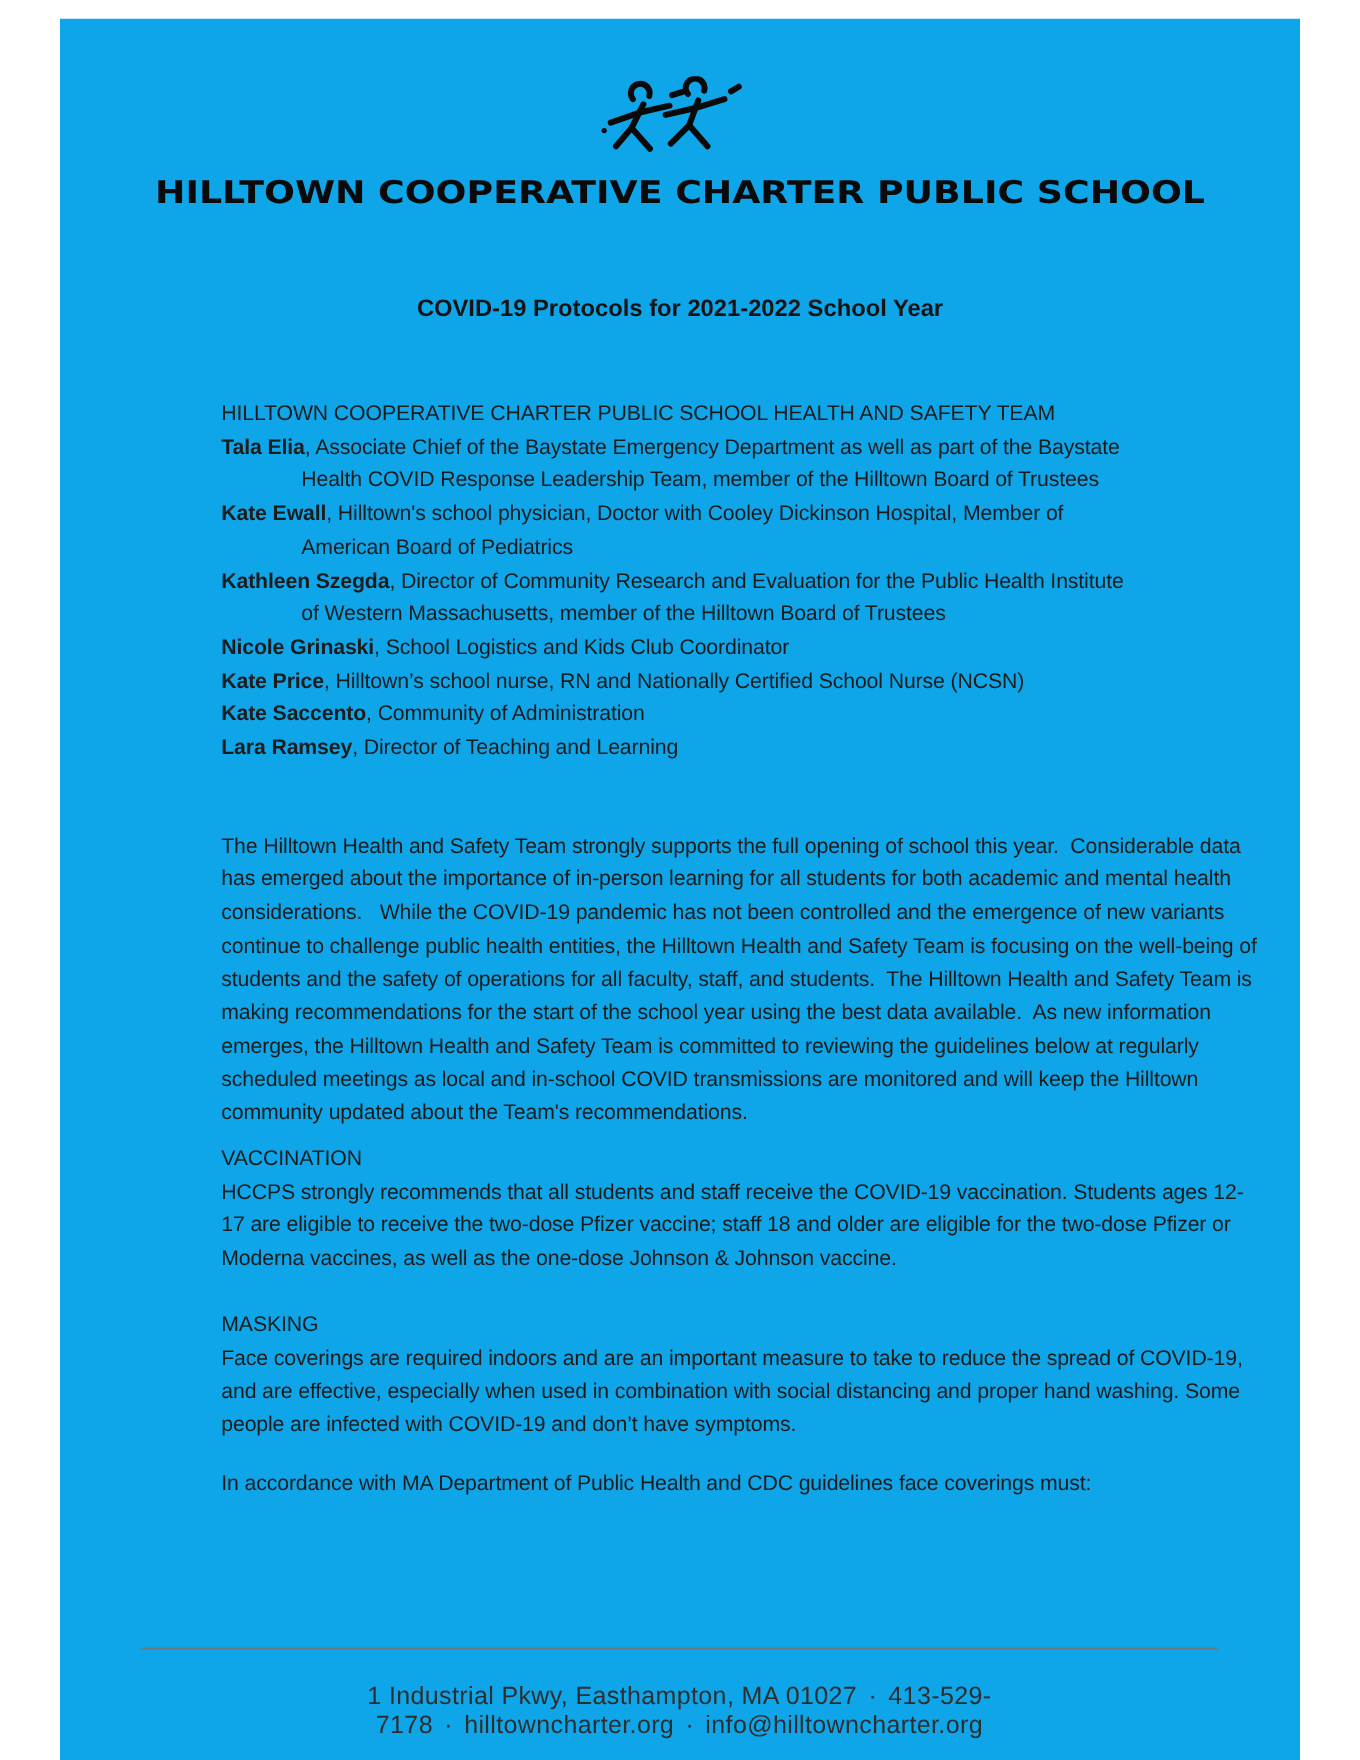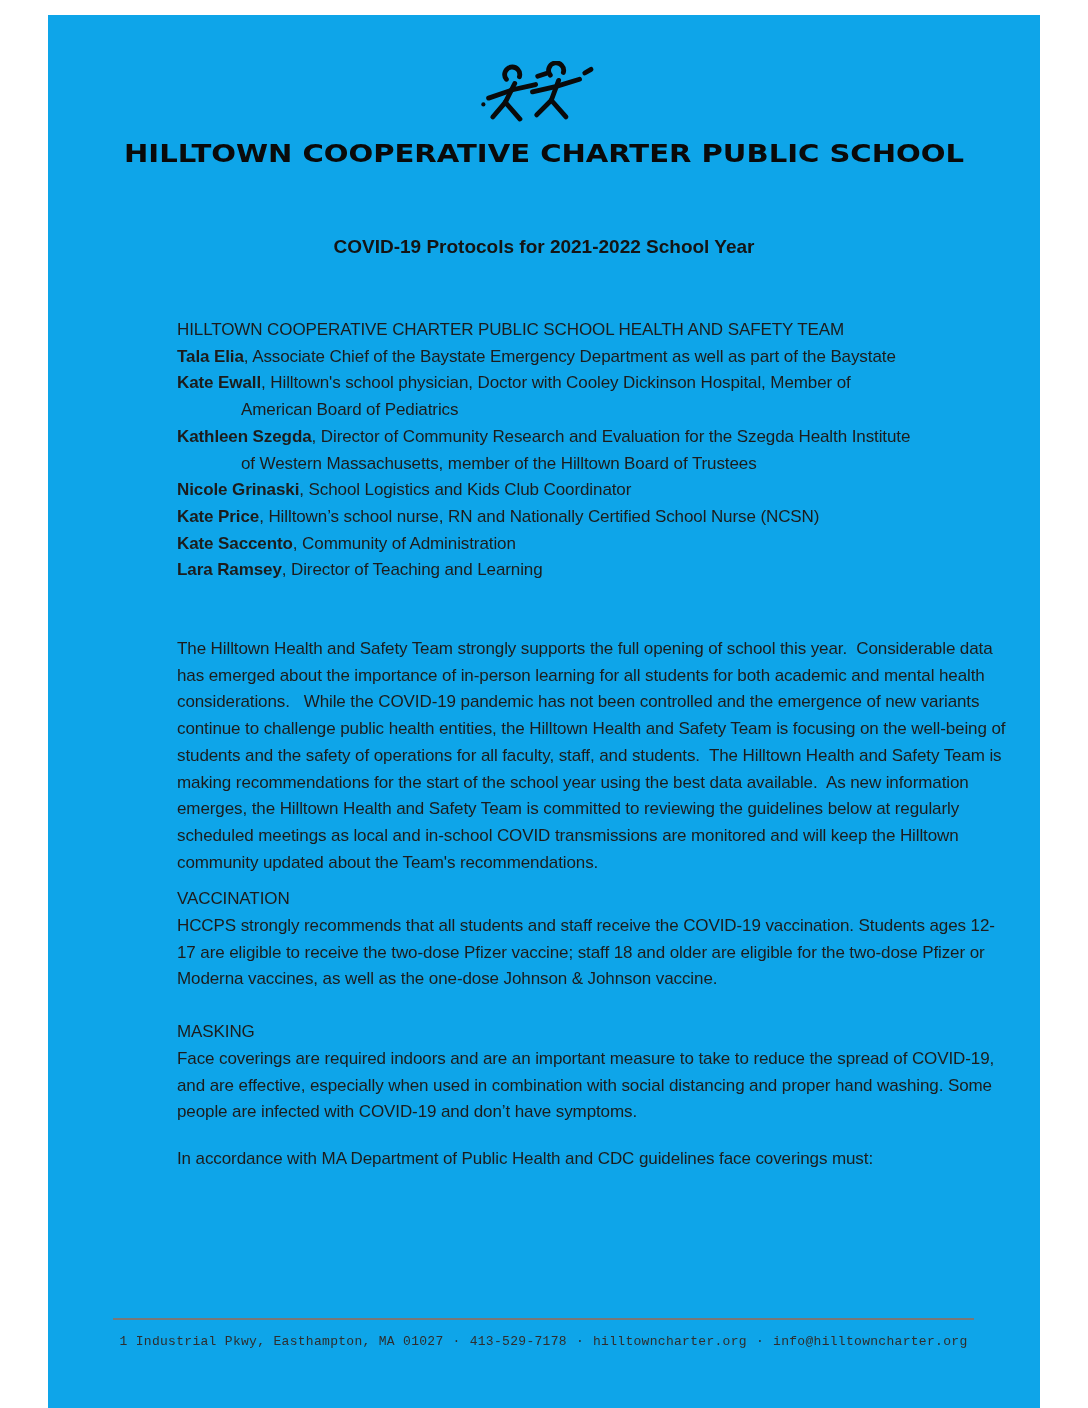--- a/index.html
+++ b/index.html
@@ -56,24 +56,24 @@
   .section-heading { font-weight: normal; }
   .para { margin: 0; white-space: pre-wrap; }
   .para + .para { margin-top: 20px; }
   
   .footer {
     position: absolute;
     left: 65px;
     right: 66px;
     top: 1303px;
     border-top: 2px solid #787878;
-    padding-top: 14px;
+    padding-top: 26px;
     text-align: center;
-    font-family: Liberation Mono, monospace;
-    font-size: 13px;
+    font-family: Liberation Sans, sans-serif;
+    font-size: 20px;
     color: #2e2e2e;
     letter-spacing: 0.3px;
   }
   .footer .dot { padding: 0 9px; }
 </style>
 </head>
 <body>
 
 <div class="page">
 
@@ -101,29 +101,30 @@
 
   <div class="doc-title">COVID-19 Protocols for 2021-2022 School Year</div>
 
   <div class="content">
 
     <div class="team">
       <div class="team-heading">HILLTOWN COOPERATIVE CHARTER PUBLIC SCHOOL HEALTH AND SAFETY TEAM</div>
 
       <div>
         <span class="member-name">Tala Elia</span><span>, Associate Chief of the Baystate Emergency Department as well as part of the Baystate</span>
+        <div class="member-cont">Health COVID Response Leadership Team, member of the Hilltown Board of Trustees</div>
       </div>
 
       <div>
         <span class="member-name">Kate Ewall</span><span>, Hilltown's school physician, Doctor with Cooley Dickinson Hospital, Member of</span>
         <div class="member-cont">American Board of Pediatrics</div>
       </div>
 
       <div>
-        <span class="member-name">Kathleen Szegda</span><span>, Director of Community Research and Evaluation for the Szegda Health Institute</span>
+        <span class="member-name">Kathleen Szegda</span><span>, Director of Community Research and Evaluation for the Public Health Institute</span>
         <div class="member-cont">of Western Massachusetts, member of the Hilltown Board of Trustees</div>
       </div>
 
       <div>
         <span class="member-name">Nicole Grinaski</span><span>, School Logistics and Kids Club Coordinator</span>
       </div>
 
       <div>
         <span class="member-name">Kate Price</span><span>, Hilltown’s school nurse, RN and Nationally Certified School Nurse (NCSN)</span>
       </div>

